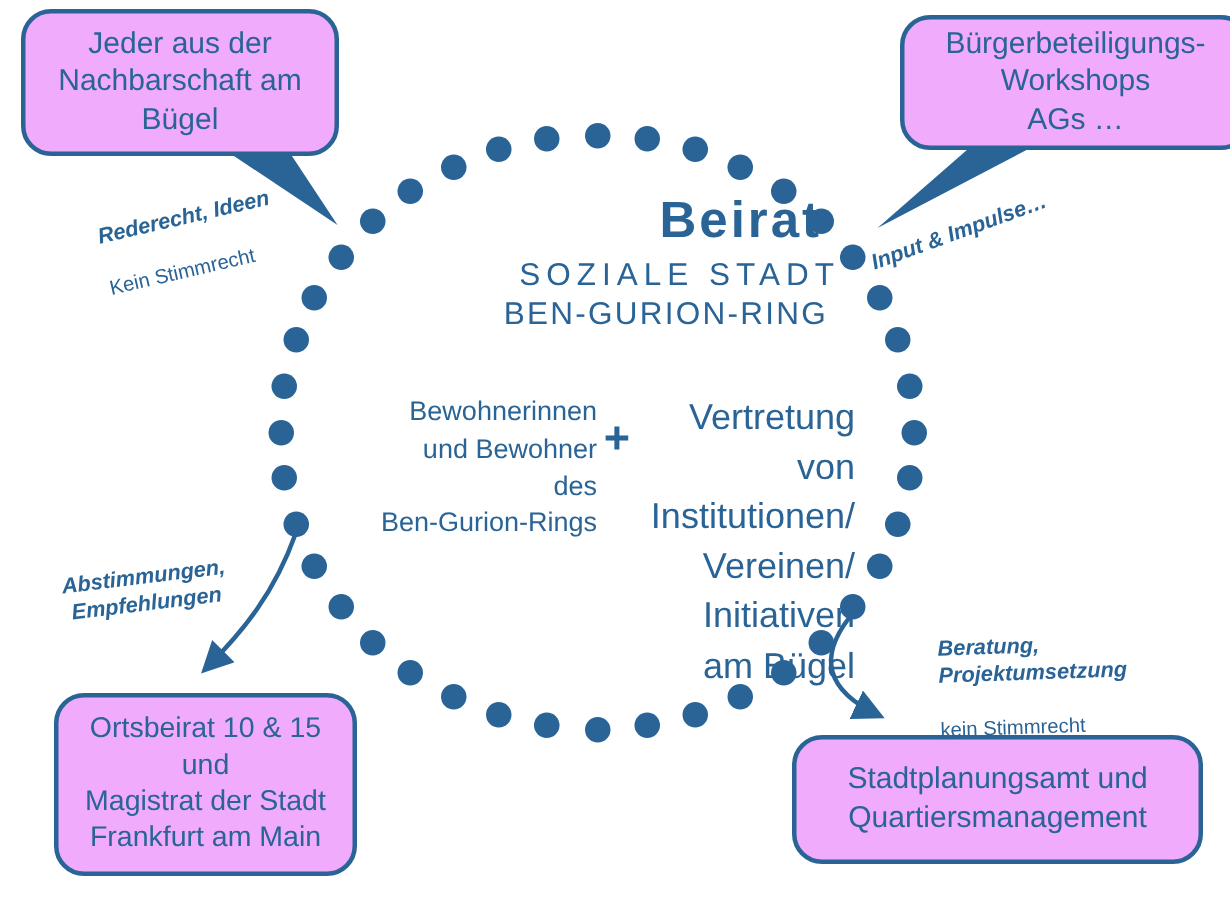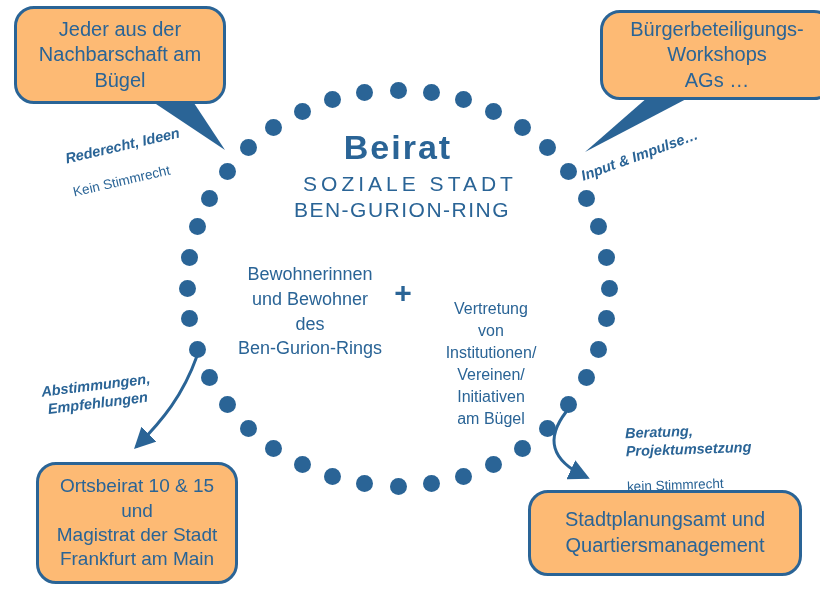--- a/index.html
+++ b/index.html
@@ -7,36 +7,36 @@
   #stage {
     position:relative; width:820px; height:600px; overflow:hidden;
     font-family:"Liberation Sans", sans-serif; color:var(--blue); background:#fff;
   }
   #overlay { position:absolute; left:0; top:0; width:820px; height:600px; }
   .stroke-blue { stroke:var(--blue); fill:none; stroke-width:3; stroke-linecap:round; }
   .fill-blue { fill:var(--blue); }
   .dot { position:absolute; width:17px; height:17px; border-radius:50%; background:var(--blue); }
 
   .bubble {
-    position:absolute; border:3px solid var(--blue); border-radius:20px; background:#fdba74;
+    position:absolute; border:3px solid var(--blue); border-radius:20px; background:#f0abfc;
     display:flex; align-items:center; justify-content:center; text-align:center;
     white-space:pre-line; line-height:1.28; box-sizing:border-box; padding:6px 10px;
   }
   .bubble.tl { left:14px; top:6px;  width:212px; height:98px; font-size:20px; }
   .bubble.tr { left:600px; top:10px; width:234px; height:90px; font-size:20px; }
   .bubble.bl { left:36px; top:462px; width:202px; height:122px; font-size:19px; }
   .bubble.br { left:528px; top:490px; width:274px; height:86px; font-size:20px; }
 
-  .ctext { position:absolute; text-align:center; white-space:pre-line; }
+  .ctext { position:absolute; text-align:right; white-space:pre-line; }
   .title    { left:248px; top:128px; width:300px; font-size:34px; font-weight:bold; letter-spacing:2px; }
   .sub1     { left:260px; top:172px; width:300px; font-size:21px; letter-spacing:4px; }
   .sub2     { left:252px; top:198px; width:300px; font-size:21px; letter-spacing:1.5px; }
   .leftgrp  { left:222px; top:262px; width:176px; font-size:18px; line-height:1.38; }
   .plus     { left:386px; top:276px; width:34px;  font-size:30px; font-weight:bold; }
-  .rightgrp { left:412px; top:262px; width:158px; font-size:16px; line-height:1.38;margin-top:36px; }
+  .rightgrp { left:412px; top:262px; width:158px; font-size:24px; line-height:1.38; }
   .voting   { left:298px; top:438px; width:200px; font-size:18px; }
 
   .note { position:absolute; font-size:14.5px; line-height:1.25; white-space:pre-line; }
   .note .b { font-weight:bold; font-style:italic; }
   .note .n { font-weight:normal; font-size:13.5px; }
   .note.ntl { left:68px;  top:118px; transform:rotate(-13deg); text-align:left; }
   .note.ntr { left:578px; top:128px; transform:rotate(-20deg); text-align:left; }
   .note.nbl { left:42px;  top:358px; transform:rotate(-7deg);  text-align:center; }
   .note.nbr { left:626px; top:404px; transform:rotate(-2deg);  text-align:left; }
 </style>

